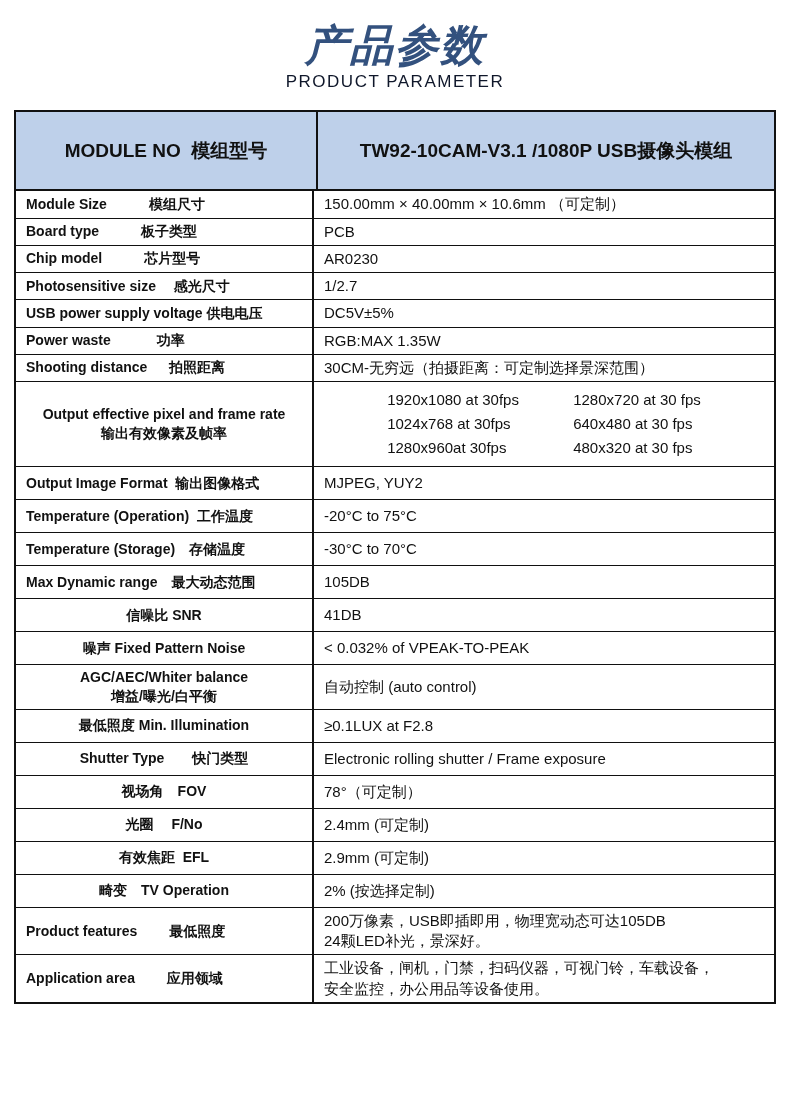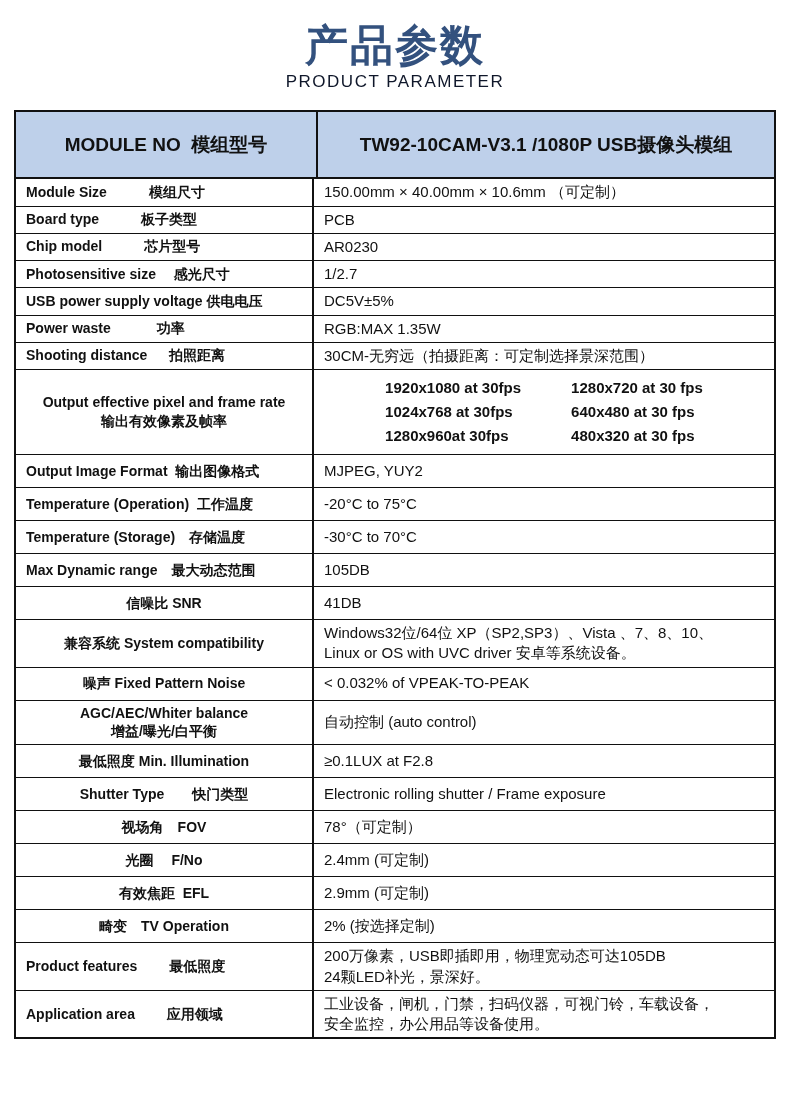--- a/index.html
+++ b/index.html
@@ -11,20 +11,21 @@
     overflow:hidden;
   }
   .page-header { text-align:center; padding-top:22px; }
   .page-title {
     margin:0;
     font-size:43px;
     font-weight:bold;
     color:#33517E;
     letter-spacing:2px;
     line-height:1.1;
+    font-style:italic;
   }
   .page-subtitle {
     margin-top:3px;
     font-size:17px;
     font-weight:500;
     color:#0f172a;
     letter-spacing:1.5px;
   }
   .spec-table {
     margin:18px 14px 0 14px;
@@ -33,21 +34,21 @@
   .thead {
     display:flex;
     background:#BED0EA;
     border-bottom:2px solid #111;
     font-weight:bold;
     font-size:19px;
   }
   .th {
     display:flex; align-items:center; justify-content:center;
     min-height:41px;
-    padding:12px 6px;
+    padding:18px 6px;
     white-space:pre-wrap;
   }
   .th.left  { width:288px; border-right:2px solid #111; }
   .th.right { flex:1; }
   .row {
     display:flex;
     border-bottom:1px solid #111;
   }
   .row:last-child { border-bottom:none; }
   .rows .row { min-height:32px; }
@@ -68,21 +69,21 @@
   .cell.label.align-left   { text-align:left; }
   .cell.value {
     flex:1;
     font-size:15px;
     font-weight:normal;
   }
   .cell.value.grid {
     flex-direction:row;
     padding-top:6px; padding-bottom:6px;
   }
-  .vcol { display:flex; flex-direction:column;font-weight:bold; }
+  .vcol { display:flex; flex-direction:column; }
   .vcol:first-child { width:186px; }
   .vcol div { line-height:24px; }
 </style>
 </head>
 <body>
 
 <div class="page">
   <div class="page-header">
     <h1 class="page-title">产品参数</h1>
     <div class="page-subtitle">PRODUCT PARAMETER</div>
@@ -141,25 +142,20 @@
         </div>
         <div class="row">
           <div class="cell label align-left">Max Dynamic range　最大动态范围</div>
           <div class="cell value">105DB</div>
         </div>
         <div class="row">
           <div class="cell label align-center">信噪比 SNR</div>
           <div class="cell value">41DB</div>
         </div>
         <div class="row">
-          <div class="cell label align-center">兼容系统 System compatibility</div>
-          <div class="cell value">Windows32位/64位 XP（SP2,SP3）、Vista 、7、8、10、
-Linux or OS with UVC driver 安卓等系统设备。</div>
-        </div>
-        <div class="row">
           <div class="cell label align-center">噪声 Fixed Pattern Noise</div>
           <div class="cell value">&lt; 0.032% of VPEAK-TO-PEAK</div>
         </div>
         <div class="row">
           <div class="cell label align-center">AGC/AEC/Whiter balance
 增益/曝光/白平衡</div>
           <div class="cell value">自动控制 (auto control)</div>
         </div>
         <div class="row">
           <div class="cell label align-center">最低照度 Min. Illumination</div>

